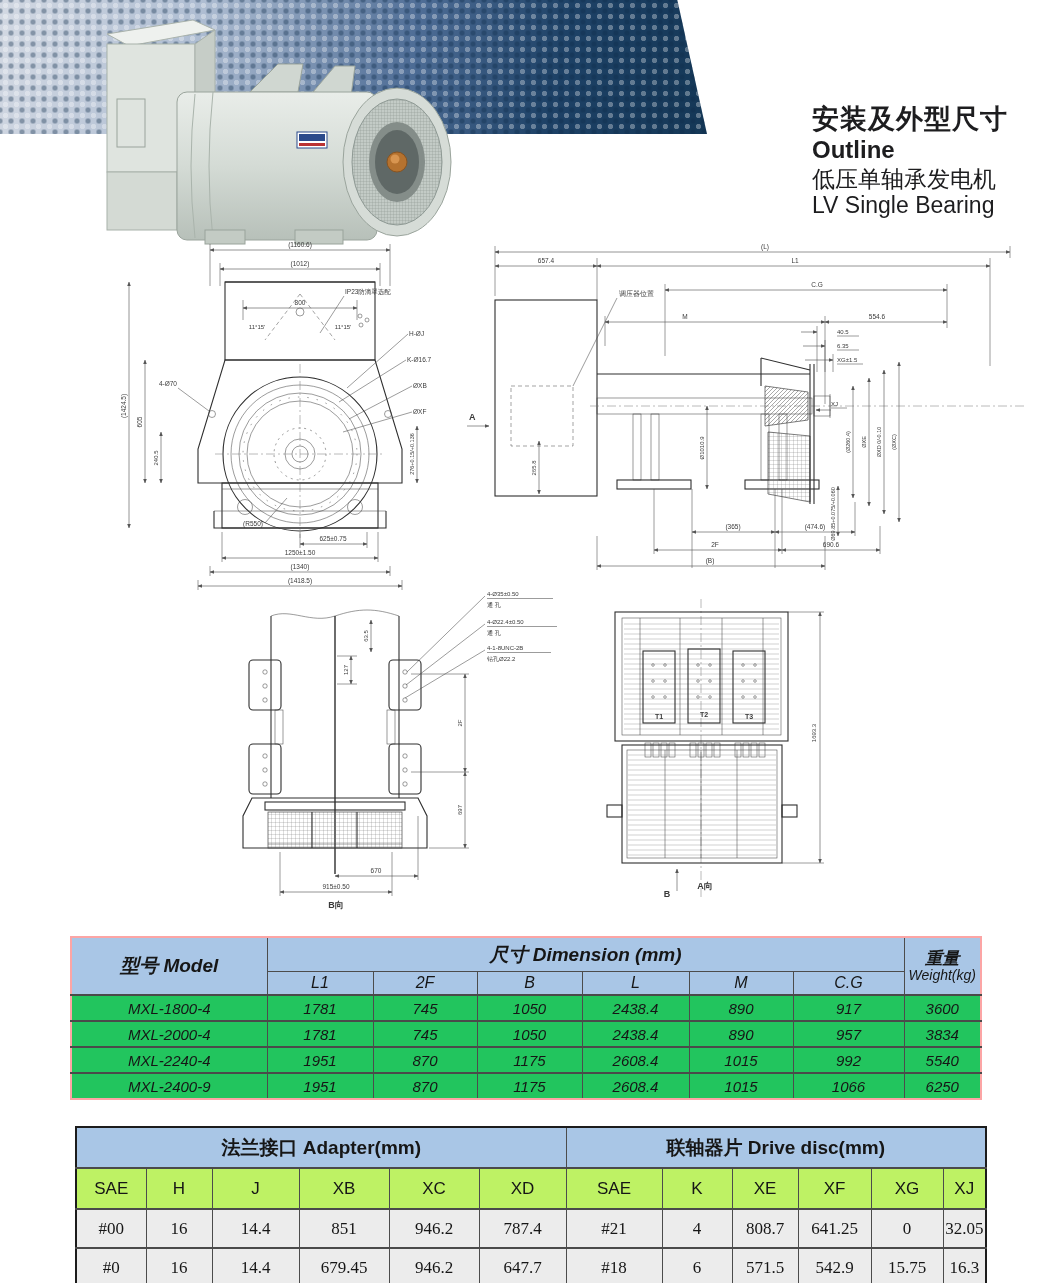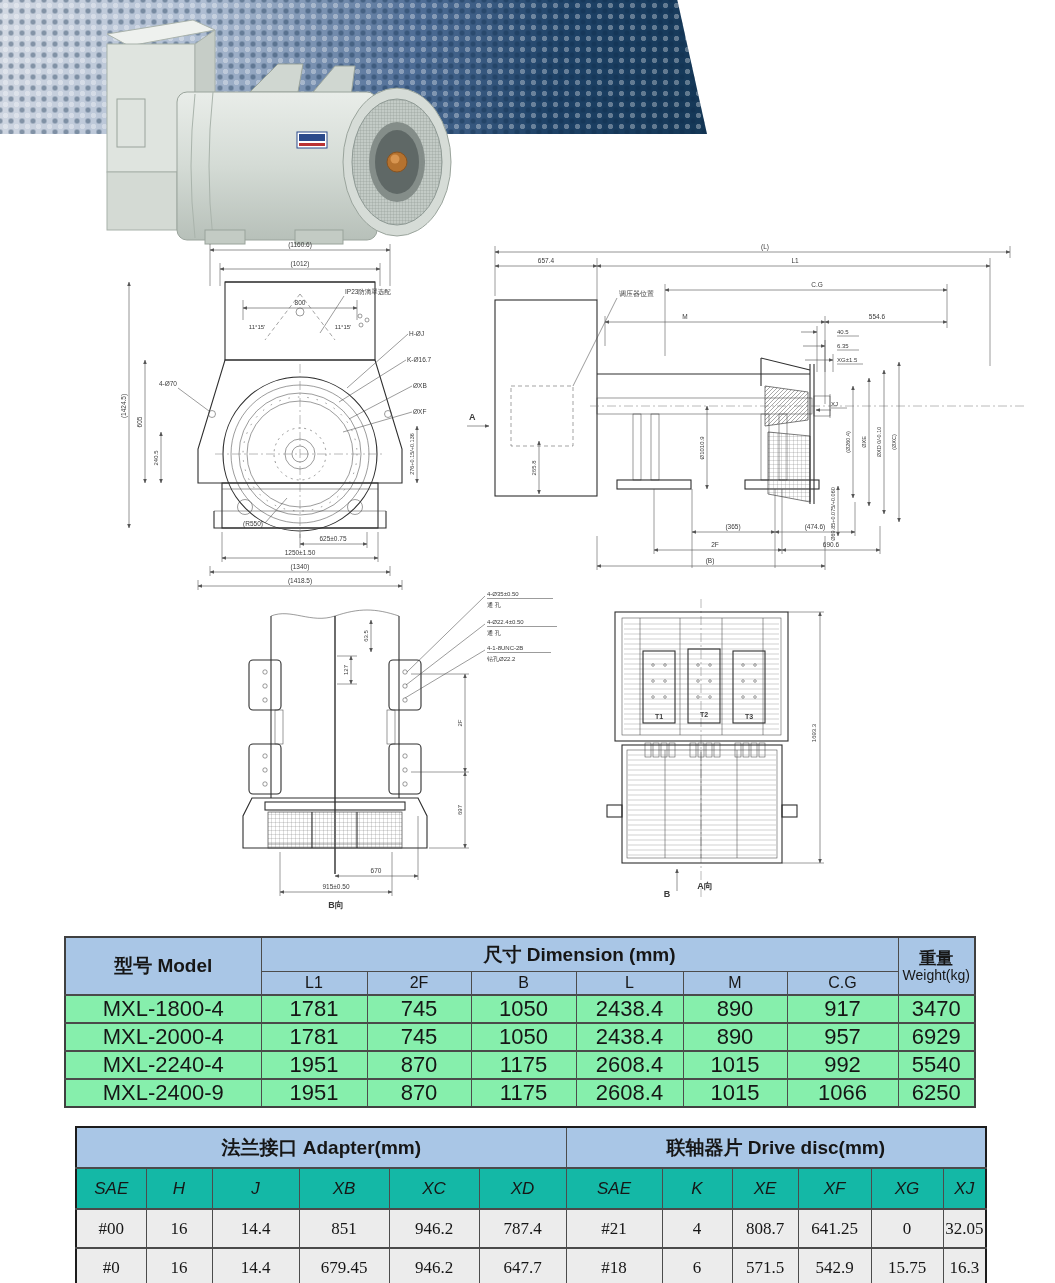--- a/index.html
+++ b/index.html
@@ -32,31 +32,31 @@
   .dim{stroke:#5a5a5a;stroke-width:0.65;fill:none;}
   .cl{stroke:#808080;stroke-width:0.55;stroke-dasharray:9 3 2 3;fill:none;}
   .dsh{stroke:#666;stroke-width:0.6;stroke-dasharray:4 3;fill:none;}
   .d{font-size:7px;} .d6{font-size:6px;} .d65{font-size:6.5px;} .d55{font-size:5.5px;}
   .vlbl{font-size:9px;font-weight:bold;}
   .mid{text-anchor:middle;} .st{text-anchor:start;} .en{text-anchor:end;}
 
   
   .tbl{position:absolute;border-collapse:collapse;table-layout:fixed;text-align:center;color:#161616;}
   .tbl th,.tbl td{border:1px solid #4c4c4c;padding:0;overflow:hidden;white-space:nowrap;}
-  .t1{left:64px;top:936px;width:910px;border:2px solid #404040;}
+  .t1{left:70px;top:936px;width:910px;border:2px solid #fca5a5;font-style:italic;}
   .t1 thead th{background:#a9c6e6;}
   .t1 .hdr th{font-size:19px;font-weight:bold;height:33px;}
   .t1 .modelh{font-size:20px;}
   .t1 .sub th{font-size:16px;font-weight:normal;height:22px;}
-  .t1 tbody td{background:#86efac;font-size:22px;height:24px;border-top:2px solid #4a4a4a;}
+  .t1 tbody td{background:#22c55e;font-size:15px;height:24px;border-top:2px solid #4a4a4a;}
   .wt-cn{font-weight:bold;font-size:17px;display:block;line-height:1.05;}
   .wt-en{font-weight:normal;font-size:14px;display:block;line-height:1.05;}
   .t2{left:75px;top:1126px;width:910px;border:2px solid #1c1c1c;}
   .t2 .hdr th{background:#a9c6e6;font-size:19px;font-weight:bold;height:39px;}
-  .t2 .sub th{background:#14b8a6;font-size:17px;font-weight:normal;height:39px;border-top:2px solid #4a4a4a;font-style:italic;}
+  .t2 .sub th{background:#bef264;font-size:17px;font-weight:normal;height:39px;border-top:2px solid #4a4a4a;}
   .t2 tbody td{background:#ececec;font-size:17px;height:37px;border-top:2px solid #4a4a4a;font-family:Liberation Serif, serif;}
 </style>
 </head>
 <body>
 
 <div class="page">
 
   <div class="halftone"></div>
 
   <svg class="photo" viewBox="0 0 400 246">
@@ -104,20 +104,26 @@
     <g>
       <ellipse cx="352" cy="158" rx="54" ry="74" fill="#d6dcd7" stroke="#9aa49c"></ellipse>
       <ellipse cx="352" cy="158" rx="45" ry="63" fill="url(#pm)" stroke="#8e9994"></ellipse>
       <ellipse cx="352" cy="158" rx="28" ry="40" fill="#848d89"></ellipse>
       <ellipse cx="352" cy="158" rx="22" ry="32" fill="#5f6866"></ellipse>
       <circle cx="352" cy="158" r="10" fill="#b5722f" stroke="#8a5420"></circle>
       <circle cx="350" cy="155" r="4.5" fill="#d89550"></circle>
     </g>
   </svg>
 
+  <div class="titleblock">
+    <div class="t-cn">安装及外型尺寸</div>
+    <div class="t-en">Outline</div>
+    <div class="s-cn">低压单轴承发电机</div>
+    <div class="s-en">LV Single Bearing</div>
+  </div>
 
   <svg class="dwg" style="left:115px;top:236px;width:340px;height:362px;" viewBox="0 0 340 362">
     <g>
       <line class="out" x1="110" y1="46" x2="260" y2="46" stroke-width="2.4"></line>
       <rect class="out" x="110" y="46" width="150" height="78"></rect>
       <polygon class="out" points="110,124 260,124 287,213 287,247 83,247 83,213"></polygon>
       <circle class="out" cx="185" cy="218" r="77"></circle>
       <circle class="thin" cx="185" cy="218" r="69"></circle>
       <circle class="thin" cx="185" cy="218" r="61"></circle>
       <circle class="thin" cx="185" cy="218" r="53"></circle>
@@ -513,31 +519,31 @@
     </thead>
     <tbody>
       <tr>
         <td>MXL-1800-4</td>
         <td>1781</td>
         <td>745</td>
         <td>1050</td>
         <td>2438.4</td>
         <td>890</td>
         <td>917</td>
-        <td>3470</td>
+        <td>3600</td>
       </tr>
       <tr>
         <td>MXL-2000-4</td>
         <td>1781</td>
         <td>745</td>
         <td>1050</td>
         <td>2438.4</td>
         <td>890</td>
         <td>957</td>
-        <td>6929</td>
+        <td>3834</td>
       </tr>
       <tr>
         <td>MXL-2240-4</td>
         <td>1951</td>
         <td>870</td>
         <td>1175</td>
         <td>2608.4</td>
         <td>1015</td>
         <td>992</td>
         <td>5540</td>

